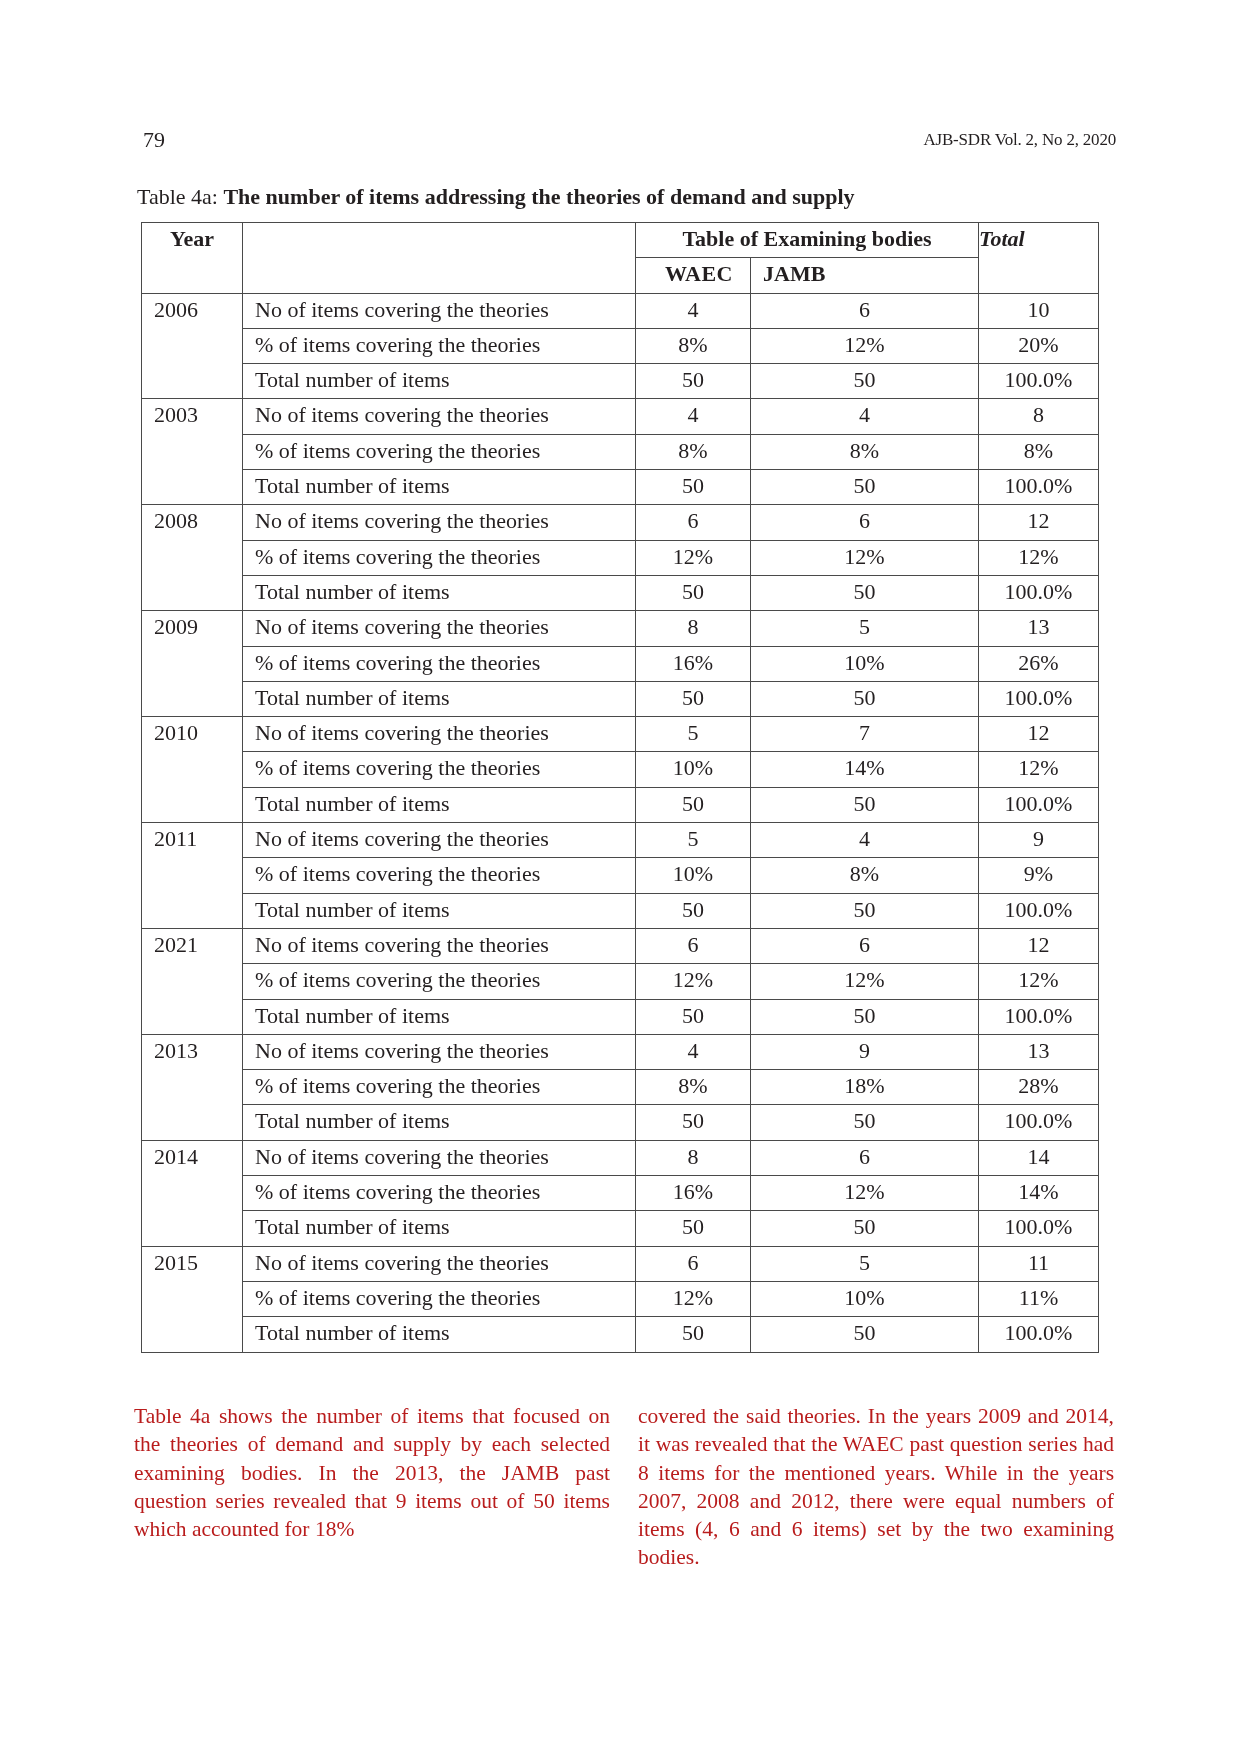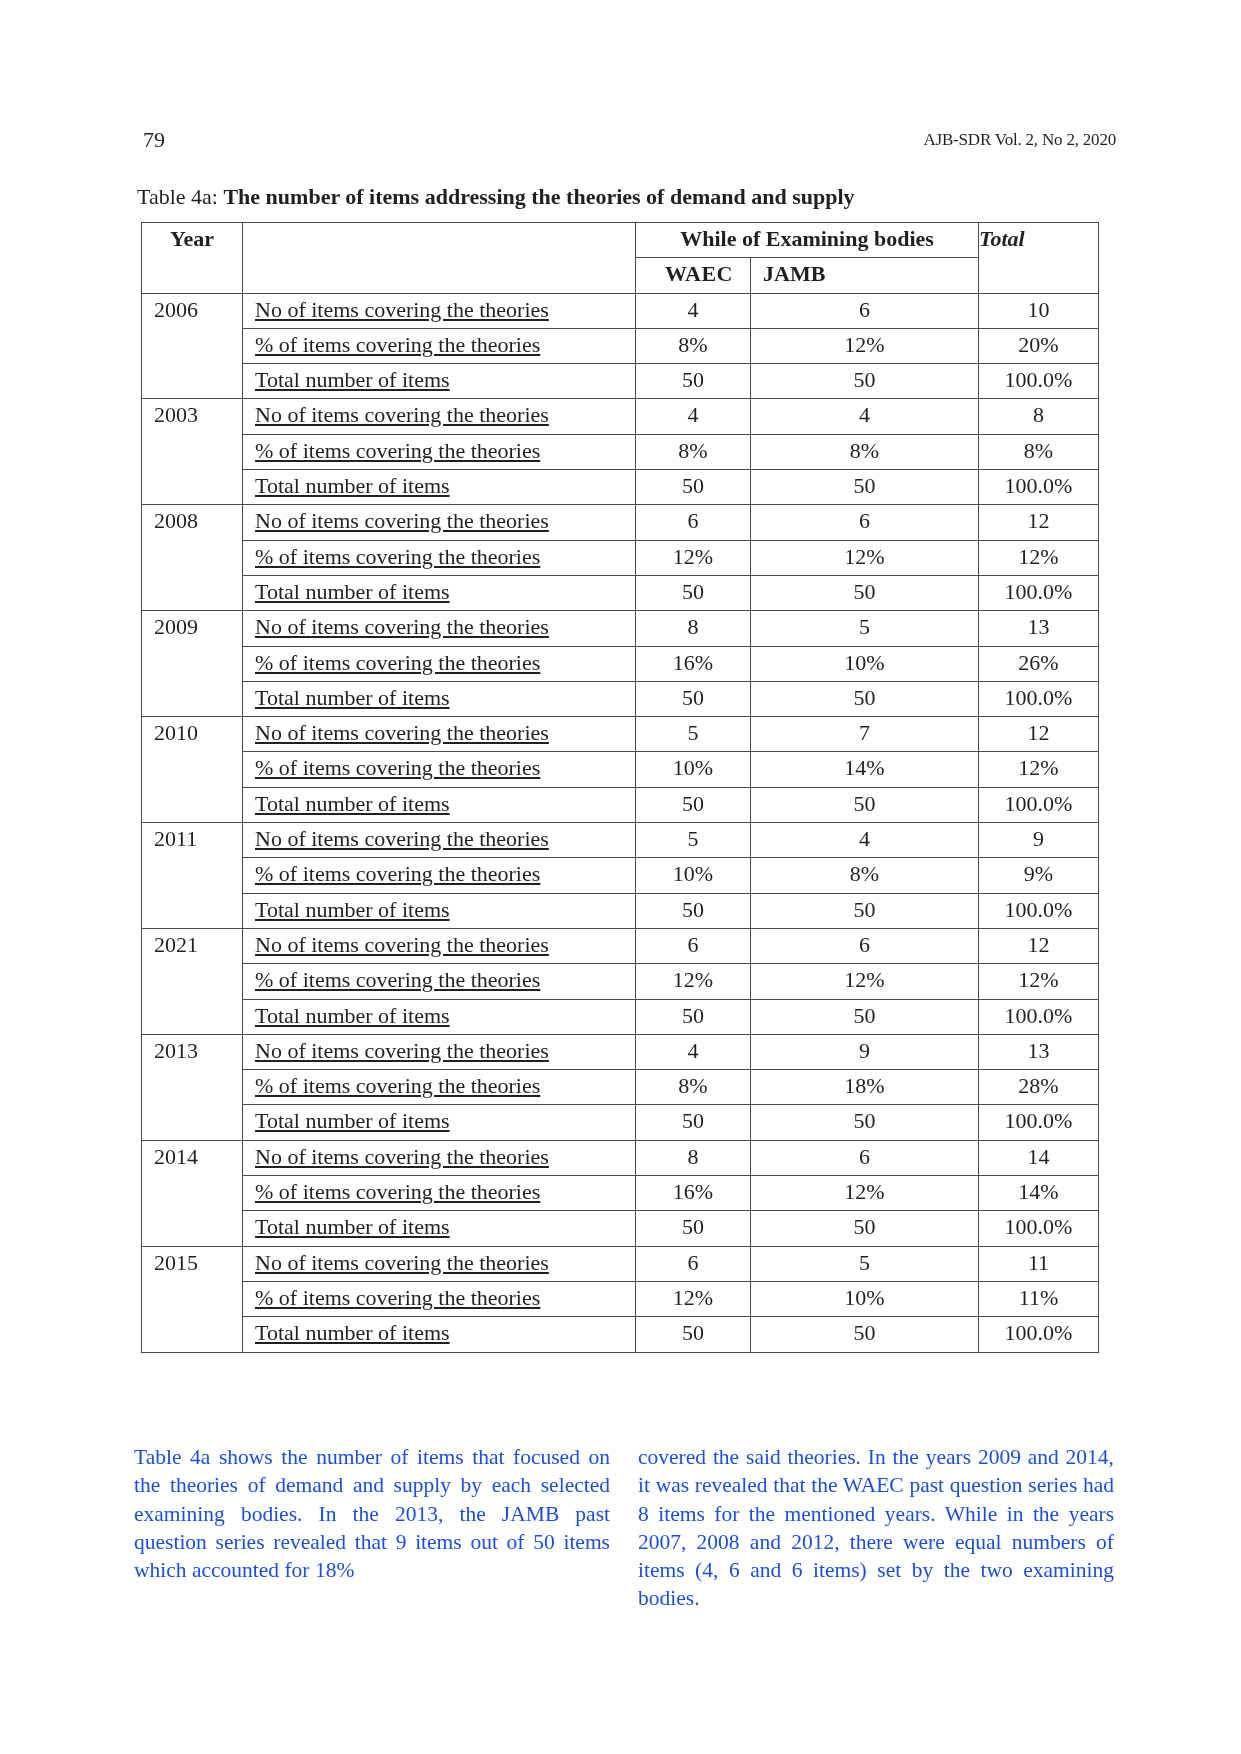--- a/index.html
+++ b/index.html
@@ -74,36 +74,35 @@
     .th-waec { text-align: center; padding-left: 12px !important; letter-spacing: 0.5px; }
     .th-jamb { text-align: left; padding-left: 12px !important; }
     td.year-cell {
       text-align: left;
       padding-left: 12px !important;
     }
     td.label-cell {
       text-align: left;
       padding-left: 12px !important;
       white-space: nowrap;
-      text-decoration: underline;
     }
     td.num-cell {
       text-align: center;
     }
     td.bold {
       font-weight: bold;
     }
     .body-col {
       position: absolute;
-      top: 1443px;
+      top: 1402px;
       width: 476px;
       font-size: 21.5px;
       line-height: 28.3px;
       text-align: justify;
-      color: #1d4ed8;
+      color: #b91c1c;
     }
     .body-col.left { left: 134px; }
     .body-col.right { left: 638px; }
   </style>
 </head>
 <body>
 
 <div class="page-number">79</div>
 <div class="running-header">AJB-SDR Vol. 2, No 2, 2020</div>
 
@@ -116,21 +115,21 @@
     <col class="c-year">
       <col class="c-label">
       <col class="c-waec">
       <col class="c-jamb">
       <col class="c-total">
   </colgroup>
   <thead>
     <tr>
       <th class="th-year" rowspan="2">Year</th>
       <th rowspan="2"></th>
-      <th class="th-bodies" colspan="2">While of Examining bodies</th>
+      <th class="th-bodies" colspan="2">Table of Examining bodies</th>
       <th class="th-total" rowspan="2">Total</th>
     </tr>
     <tr>
       <th class="th-waec">WAEC</th>
       <th class="th-jamb">JAMB</th>
     </tr>
   </thead>
   <tbody id="table-body">
       <tr>
         <td class="year-cell" rowspan="3">2006</td>

